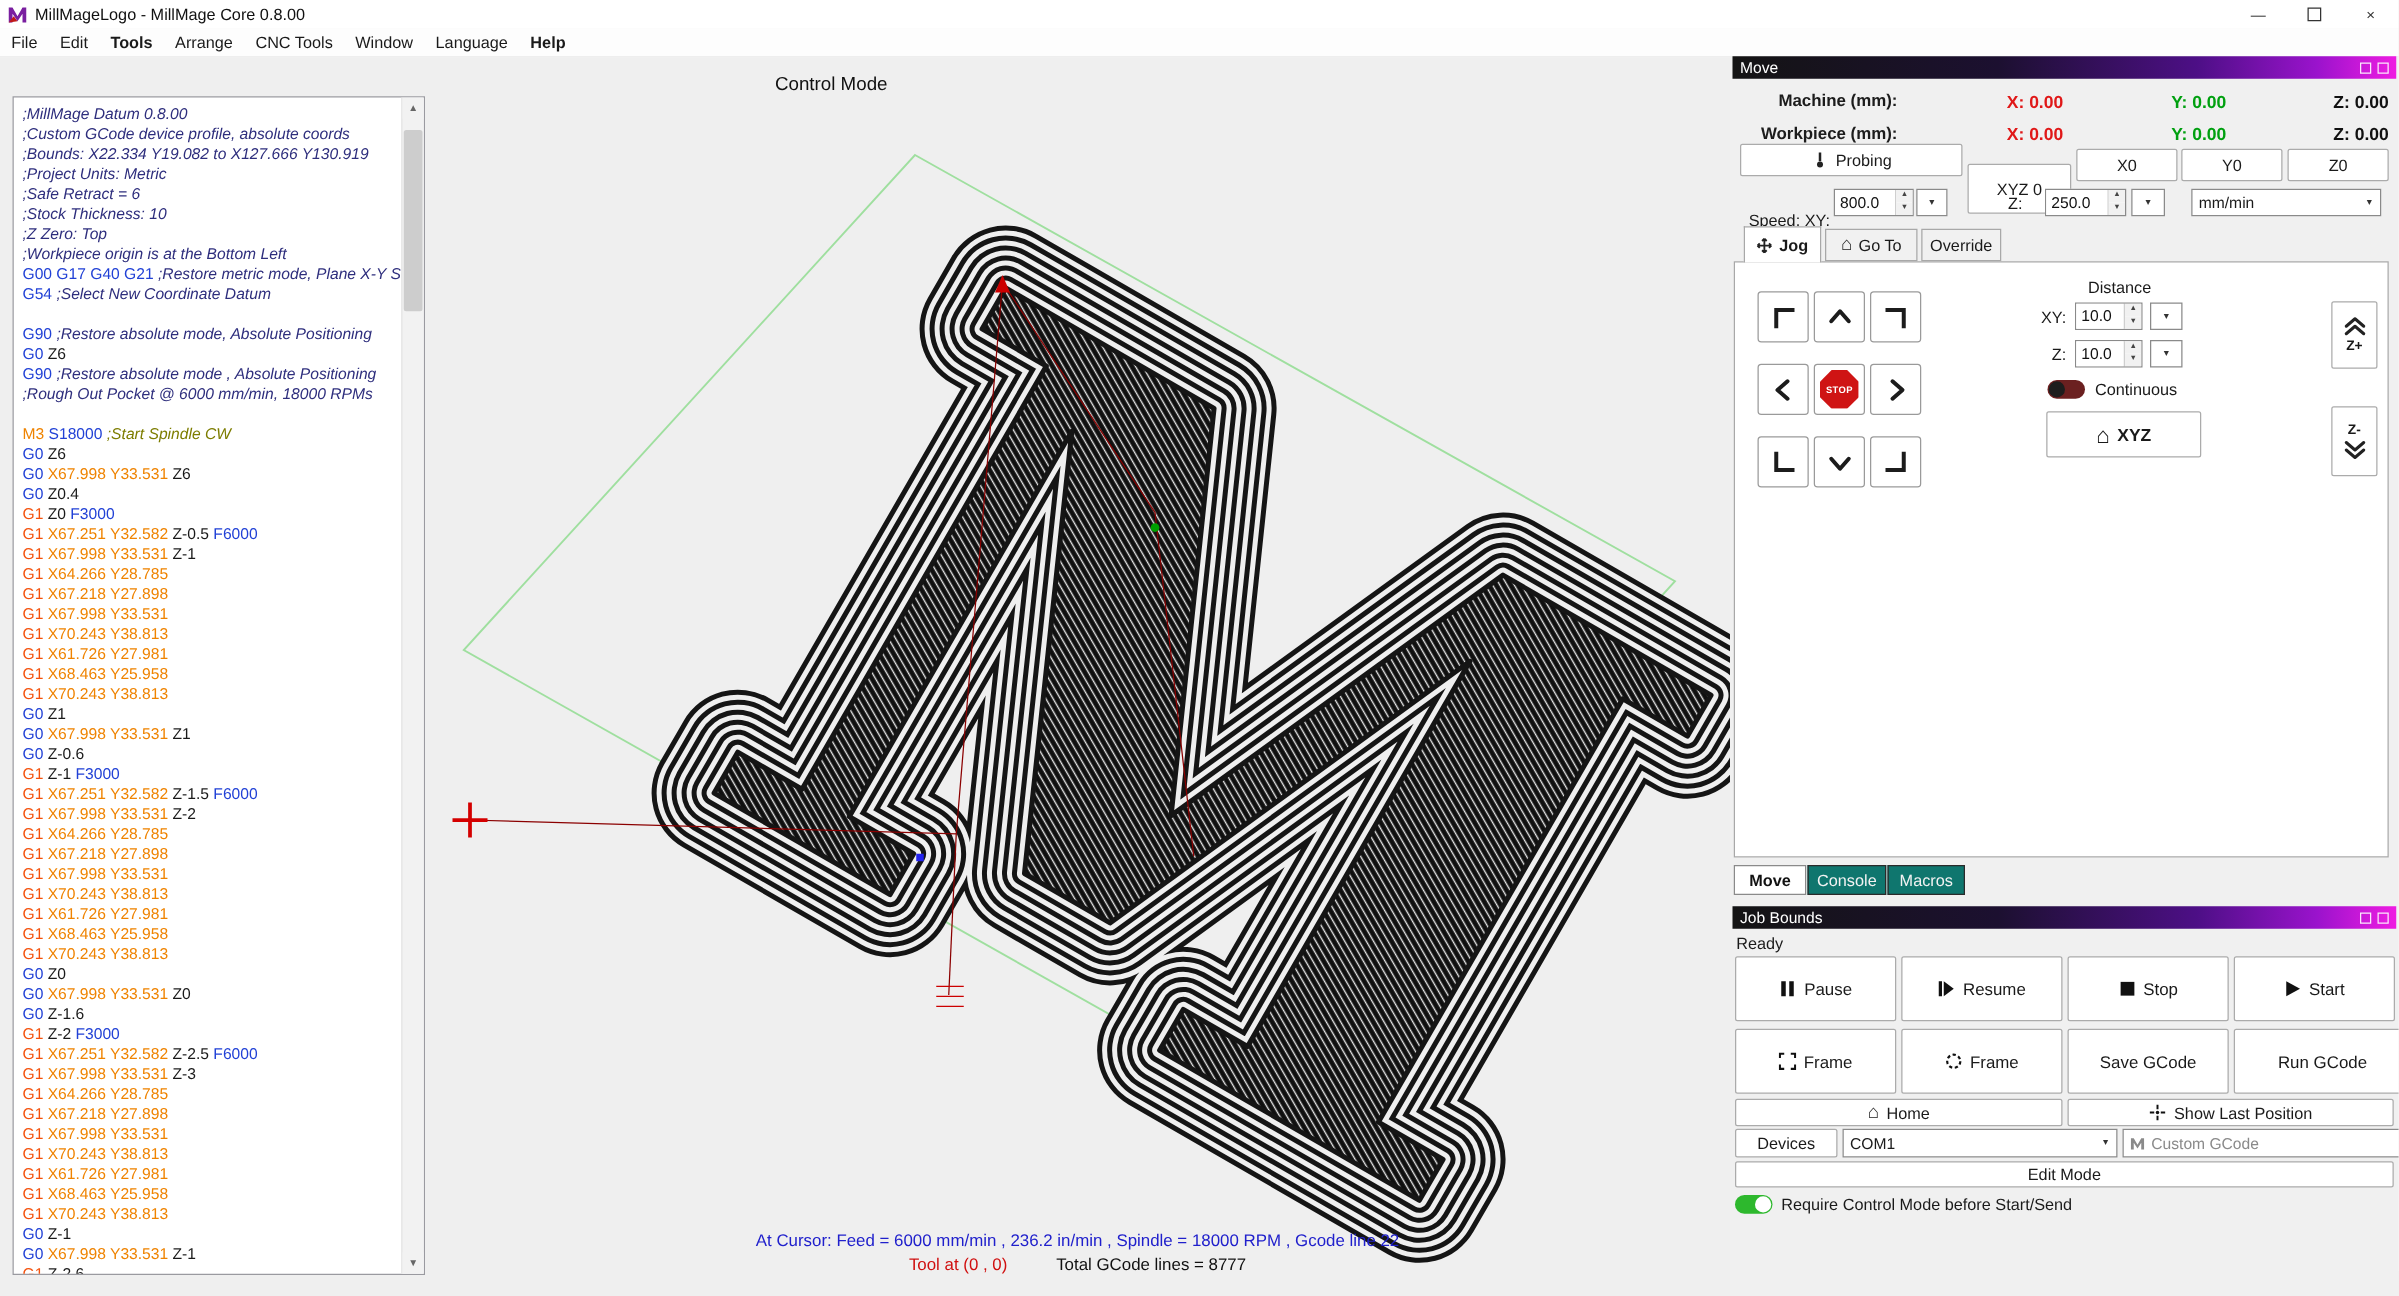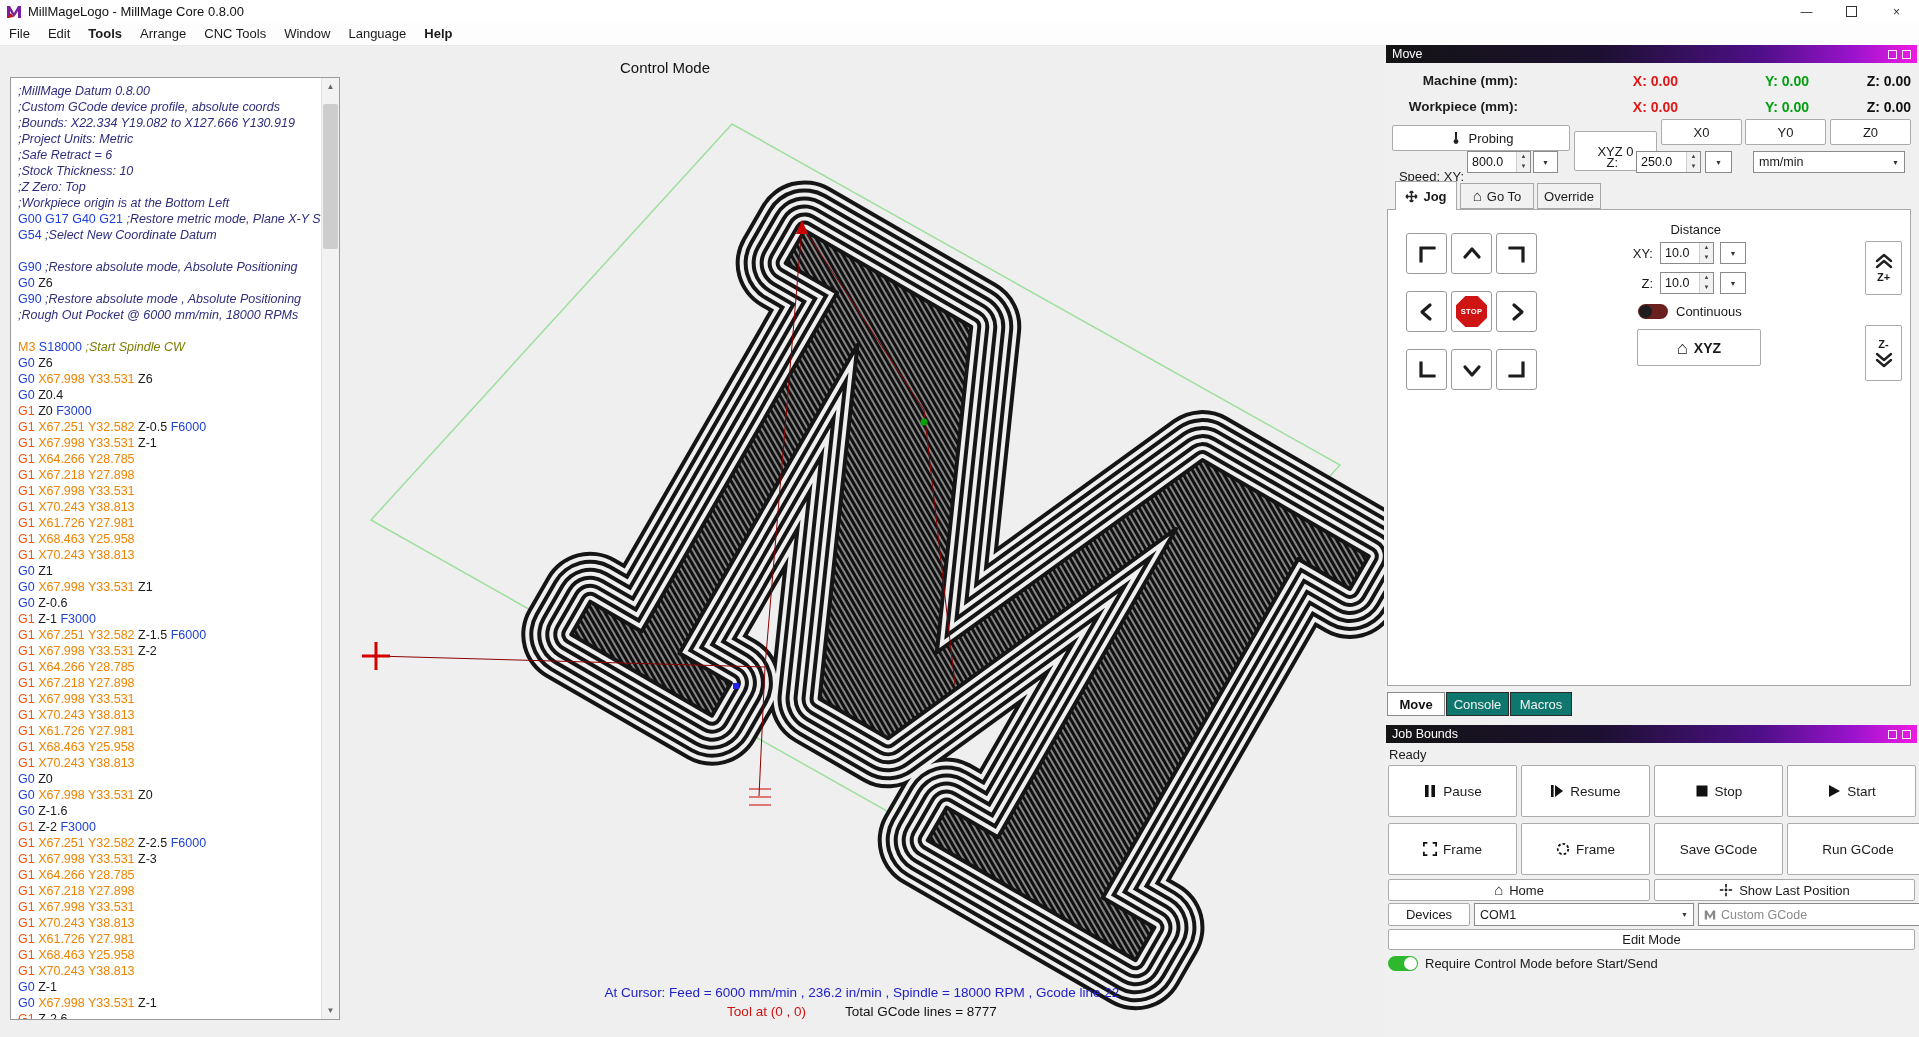--- a/index.html
+++ b/index.html
@@ -37,21 +37,21 @@
   #status2{position:absolute;left:340px;top:1004px;width:1044px;display:flex;justify-content:center;gap:39px;font-size:13.5px}
   #status2 .tool{color:#d01010}
   #status2 .total{color:#111}
 
   
   #right-panel{position:absolute;left:1384px;top:45px;width:535px;height:992px;background:#f0f0f0}
   .panel-header{position:absolute;background:linear-gradient(90deg,#141414 0%,#1c1030 40%,#4d0f86 70%,#9a13cc 88%,#ef1ce2 100%);color:#fff;font-size:12.5px;display:flex;align-items:center;justify-content:space-between;padding:0 6px;box-sizing:border-box}
   .ph-icons{display:flex;align-items:center}
   .ph-ic{width:7px;height:7px;border:1px solid #fff;display:inline-block;margin-left:5px;opacity:.9}
   .coord-label{position:absolute;font-size:13.5px;font-weight:bold;text-align:right;color:#1c1c1c}
-  .coord-val{position:absolute;font-size:14px;font-weight:bold;text-align:right}
+  .coord-val{position:absolute;font-size:14px;font-weight:bold;text-align:center}
   .cv-x{color:#e01818}.cv-y{color:#00a010}.cv-z{color:#111}
   .btn{position:absolute;background:#fff;border:1px solid #ababab;border-radius:2px;font-size:13px;color:#1a1a1a;display:flex;align-items:center;justify-content:center;gap:6px;box-sizing:border-box;padding:0;font-family:"Liberation Sans",sans-serif}
   .lbl{position:absolute;font-size:13px;color:#1a1a1a}
   .lbl.right{text-align:right}
   .spin{position:absolute;height:22px;display:flex;border:1px solid #8a8a8a;background:#fff;box-sizing:border-box}
   .spin input{flex:1;min-width:0;border:none;outline:none;font:12.5px "Liberation Sans",sans-serif;padding:0 0 0 4px;background:#fff;color:#111}
   .spin-btns{width:13px;display:flex;flex-direction:column;border-left:1px solid #cfcfcf}
   .spin-btns span{flex:1;font-size:6px;line-height:9px;text-align:center;color:#444;background:#f1f1f1}
   .ddbtn{position:absolute;height:22px;background:#fff;border:1px solid #8a8a8a;font-size:7px;color:#333;display:flex;align-items:center;justify-content:center;box-sizing:border-box}
   .combo{position:absolute;height:22px;background:#fff;border:1px solid #8a8a8a;display:flex;align-items:center;justify-content:space-between;font-size:12.5px;padding:0 5px;box-sizing:border-box}
@@ -245,21 +245,21 @@
 
     <div class="coord-label" style="left:0;top:28px;width:134px">Machine (mm):</div>
     <div class="coord-val cv-x" style="left:194px;top:28px;width:100px">X: 0.00</div>
     <div class="coord-val cv-y" style="left:325px;top:28px;width:100px">Y: 0.00</div>
     <div class="coord-val cv-z" style="left:437px;top:28px;width:90px;text-align:right">Z: 0.00</div>
     <div class="coord-label" style="left:0;top:54px;width:134px">Workpiece (mm):</div>
     <div class="coord-val cv-x" style="left:194px;top:54px;width:100px">X: 0.00</div>
     <div class="coord-val cv-y" style="left:325px;top:54px;width:100px">Y: 0.00</div>
     <div class="coord-val cv-z" style="left:437px;top:54px;width:90px;text-align:right">Z: 0.00</div>
 
-    <button class="btn" style="left:8px;top:80px;width:178px;height:26px">
+    <button class="btn" style="left:8px;top:70px;width:178px;height:26px">
       <svg class="jc-icon" viewBox="0 0 14 14">
           <line x1="7" y1="1" x2="7" y2="8" stroke="#222" stroke-width="2"></line>
           <circle cx="7" cy="10.5" r="2.4" fill="#222"></circle>
         </svg>
       <span>Probing</span>
     </button>
     <button class="btn" style="left:190px;top:86px;width:83px;height:40px">XYZ 0</button>
     <button class="btn" style="left:277px;top:74px;width:81px;height:26px">X0</button>
     <button class="btn" style="left:361px;top:74px;width:81px;height:26px">Y0</button>
     <button class="btn" style="left:446px;top:74px;width:81px;height:26px">Z0</button>

